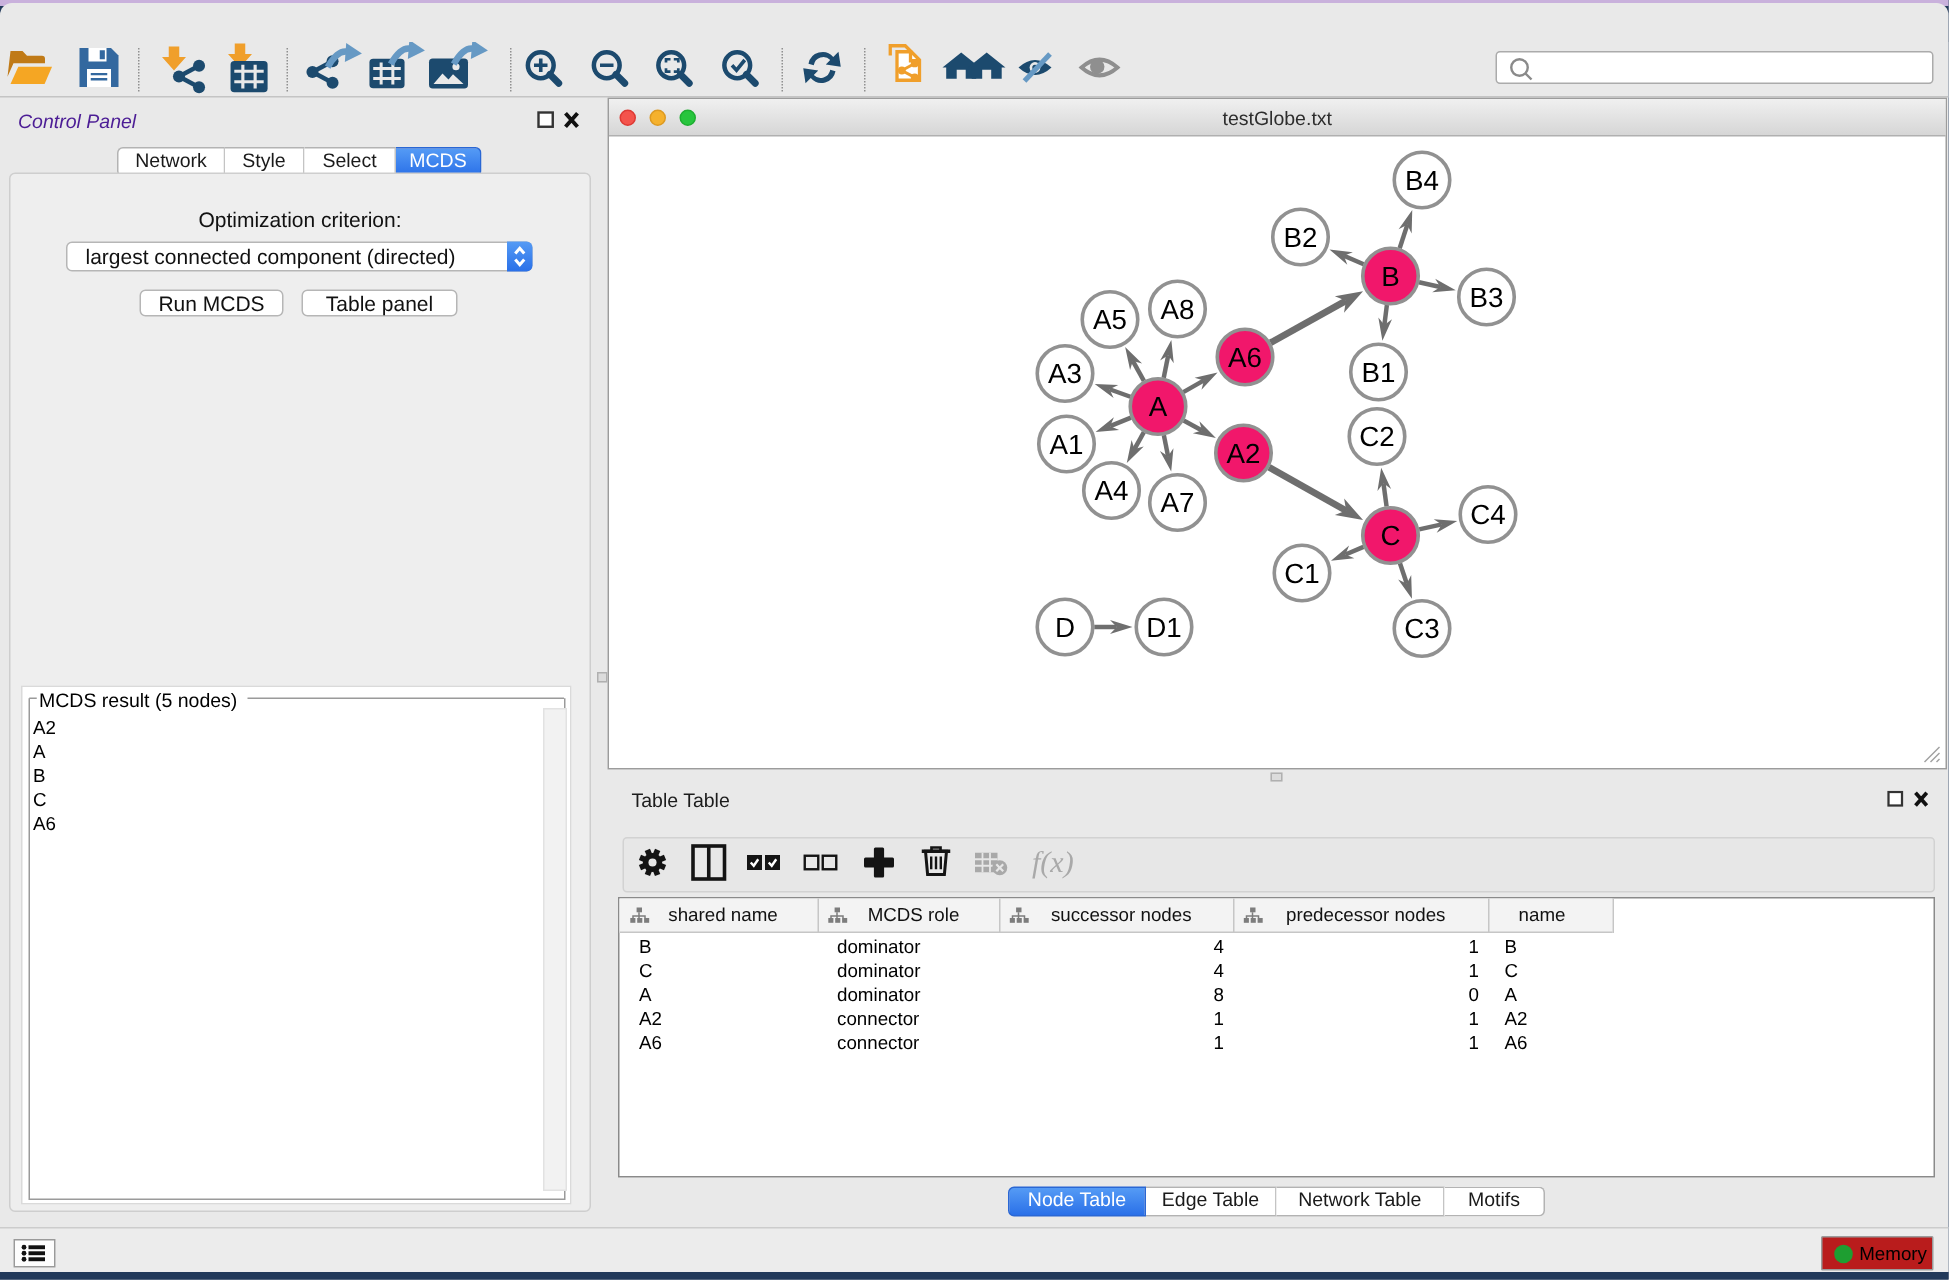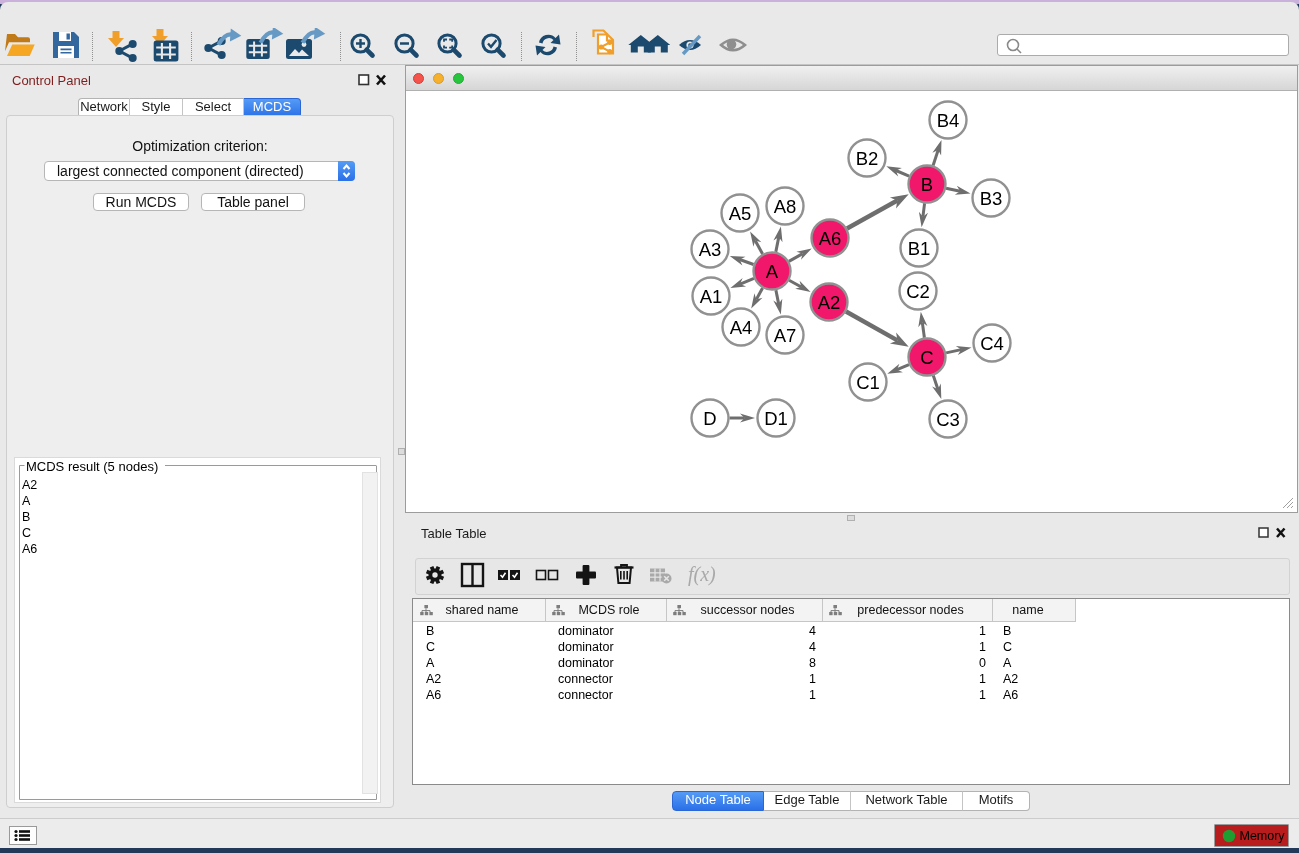--- a/index.html
+++ b/index.html
@@ -15,21 +15,21 @@
   border-radius:8px 8px 0 0; }
 .tl { position:absolute; top:4px; width:11px; height:11px; border-radius:50%; }
 #titlebar .t { position:absolute; top:3.5px; left:0; width:100%; text-align:center;
   font-size:13px; color:#404040; }
 
 #toolbar { position:absolute; left:0; top:26px; width:1299px; height:37px; background:#e9e9e9; border-bottom:1px solid #c4c4c4;}
 .tbdiv { position:absolute; top:4px; height:29px; width:0; border-left:1px dotted #909090; }
 #searchbox { position:absolute; left:997px; top:6px; width:292px; height:22px; background:#fff;
   border:1px solid #ababab; border-radius:3px; }
 
-#cp-title { position:absolute; left:12px; top:71px; font-size:13px; color:#7f1d1d; }
+#cp-title { position:absolute; left:12px; top:71px; font-size:13px; color:#4c1d95;font-style:italic; }
 .tabgrp { position:absolute; display:flex; height:20px; }
 .tabgrp .tab { height:20px; background:#fff; border-top:1px solid #b3b3b3; border-bottom:1px solid #b3b3b3;
   border-right:1px solid #c4c4c4; font-size:13px; color:#1a1a1a; text-align:center; line-height:16px; }
 .tabgrp .tab:first-child { border-left:1px solid #b3b3b3; border-radius:4px 0 0 4px; }
 .tabgrp .tab:last-child { border-right:1px solid #b3b3b3; border-radius:0 4px 4px 0; }
 .tabgrp .sel { background:linear-gradient(#559bf5,#2a70e8); color:#fff; border-color:#2a67d4 !important; }
 #cp-panel { position:absolute; left:6px; top:113px; width:388px; height:693px;
   border:1px solid #cecece; border-radius:4px; background:#eeeeee; }
 #cp-opt { position:absolute; left:0; top:22px; width:100%; text-align:center; font-size:14px; color:#111; }
 #cp-combo { position:absolute; left:37px; top:45px; width:311px; height:20px; background:#fff;
@@ -184,21 +184,21 @@
       <line x1="13" y1="13" x2="17" y2="17" stroke="#8a8a8a" stroke-width="1.6"></line>
           </svg>
         </div>
   </div>
   <div id="cp-title">Control Panel</div>
   <svg class="abs" style="left:358px;top:72px" width="32" height="12">
     <rect x="1" y="1" width="9.5" height="9.5" fill="#fff" stroke="#333" stroke-width="1.6"></rect>
     <path d="M19,1.5 L27,10.5 M27,1.5 L19,10.5" stroke="#111" stroke-width="2.6"></path>
   </svg>
   <div class="tabgrp" style="left:78px;top:96px">
-    <div class="tab" style="width:52px">Network</div>
+    <div class="tab" style="width:72px">Network</div>
     <div class="tab" style="width:53px">Style</div>
     <div class="tab" style="width:61px">Select</div>
     <div class="tab sel" style="width:57px">MCDS</div>
   </div>
   <div id="cp-panel">
     <div id="cp-combo">largest connected component (directed)
       <div class="step"><svg width="17" height="20">
         <path d="M5.5,8 L8.5,4.5 L11.5,8 M5.5,12 L8.5,15.5 L11.5,12" fill="none" stroke="#fff" stroke-width="2"></path>
             </svg></div>
     </div>
@@ -214,20 +214,21 @@
       <div id="mcds-title">MCDS result (5 nodes)</div>
       <div id="mcds-list">A2<br>A<br>B<br>C<br>A6</div>
       <div id="mcds-scroll"></div>
     </div>
   </div>
   <div id="netframe">
     <div id="net-title">
       <div class="tl" style="left:7px;top:7px;background:#f4534c;border:0.5px solid #dd3a34;"></div>
       <div class="tl" style="left:27px;top:7px;background:#f5b12d;border:0.5px solid #dd9a22;"></div>
       <div class="tl" style="left:47px;top:7px;background:#27c53d;border:0.5px solid #1eae31;"></div>
+      <div class="t">testGlobe.txt</div>
     </div>
     <svg id="graph" width="891" height="421" style="position:absolute;left:0;top:23.5px">
       <g stroke="#6e6e6e" fill="#6e6e6e">
 <line x1="356.6" y1="163.9" x2="349.2" y2="150.6" stroke-width="3"></line>
 <path d="M344.1,141.4 L355.4,152.3 L349.2,150.6 L347.4,156.7 Z" stroke="none"></path>
 <line x1="369.8" y1="161.9" x2="372.8" y2="146.9" stroke-width="3"></line>
 <path d="M374.9,136.6 L376.5,152.2 L372.8,146.9 L367.4,150.4 Z" stroke="none"></path>
 <line x1="347.6" y1="174.5" x2="333.7" y2="169.5" stroke-width="3"></line>
 <path d="M323.8,166.0 L339.5,166.7 L333.7,169.5 L336.4,175.4 Z" stroke="none"></path>
 <line x1="348.0" y1="188.4" x2="334.1" y2="194.1" stroke-width="3"></line>

